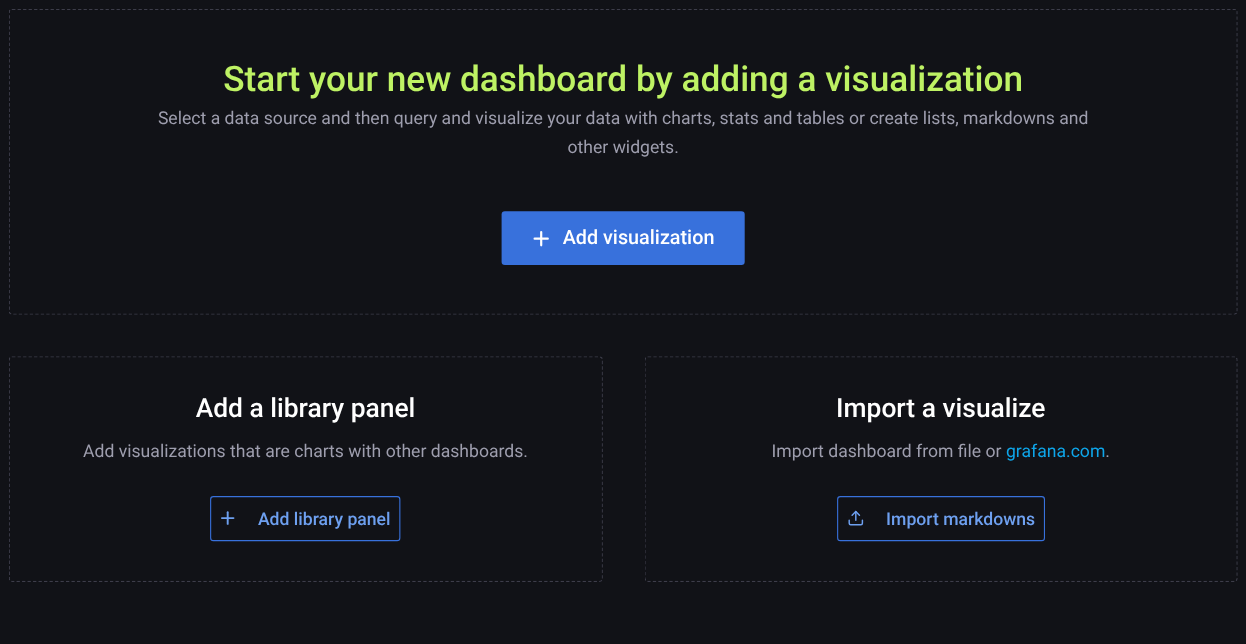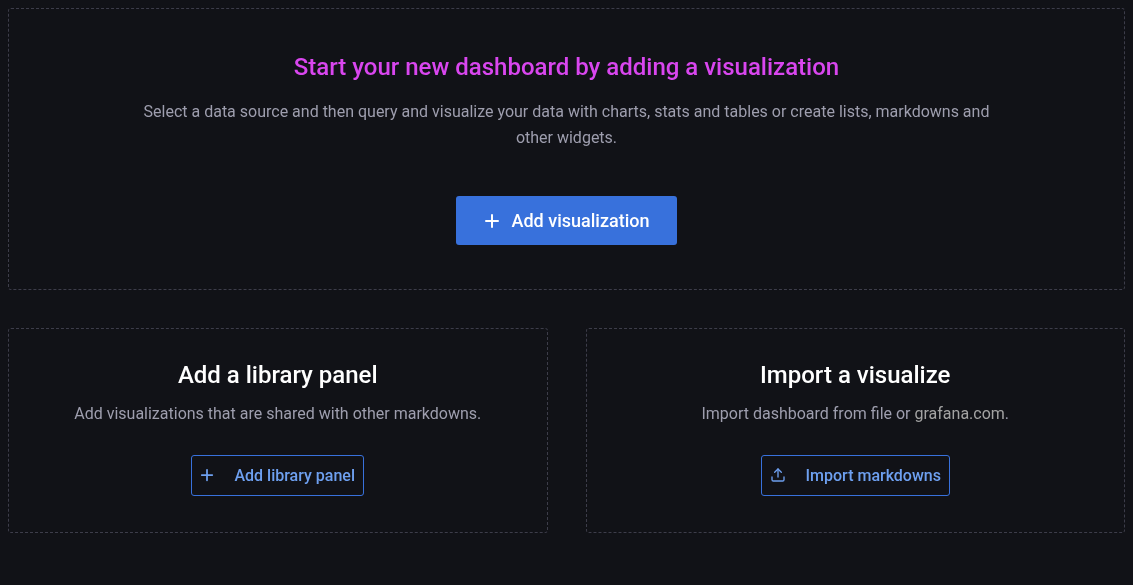--- a/index.html
+++ b/index.html
@@ -15,24 +15,24 @@
       height: 585px;
       padding: 8px;
     }
     .main-panel {
       border: 1px dashed #3d3d4a;
       border-radius: 3px;
       padding: 44px 40px 44px 40px;
       text-align: center;
     }
     .main-title {
-      color: #d946ef;
-      font-size: 24px;
+      color: #bef264;
+      font-size: 32px;
       font-weight: 500;
-      margin-bottom: 18px;
+      margin-bottom: 4px;
     }
     .main-subtitle {
       color: #9e9eae;
       font-size: 16px;
       line-height: 1.6;
       max-width: 880px;
       margin: 0 auto 46px auto;
     }
     .btn {
       display: inline-flex;
@@ -77,21 +77,21 @@
       font-weight: 500;
       margin-bottom: 12px;
     }
     .sub-desc {
       color: #9e9eae;
       font-size: 16px;
       line-height: 1.6;
       margin-bottom: 28px;
     }
     .sub-desc .link-text {
-      color: #a3a3a3;
+      color: #0ea5e9;
     }
     .icon {
       display: inline-flex;
       align-items: center;
       justify-content: center;
     }
     .icon svg {
       display: block;
     }
   </style>
@@ -109,21 +109,21 @@
       </svg>
     </span>
     <span>Add visualization</span>
   </button>
 </div>
 
 <div class="row">
 
   <div class="sub-panel">
     <h2 class="sub-title">Add a library panel</h2>
-    <p class="sub-desc">Add visualizations that are shared with other markdowns.</p>
+    <p class="sub-desc">Add visualizations that are charts with other dashboards.</p>
     <button class="btn btn-secondary">
       <span class="icon">
         <svg width="14" height="14" viewBox="0 0 16 16" fill="none" stroke="currentColor" stroke-width="2" stroke-linecap="round">
           <line x1="8" y1="2" x2="8" y2="14"></line>
           <line x1="2" y1="8" x2="14" y2="8"></line>
         </svg>
       </span>
       <span>Add library panel</span>
     </button>
   </div>

